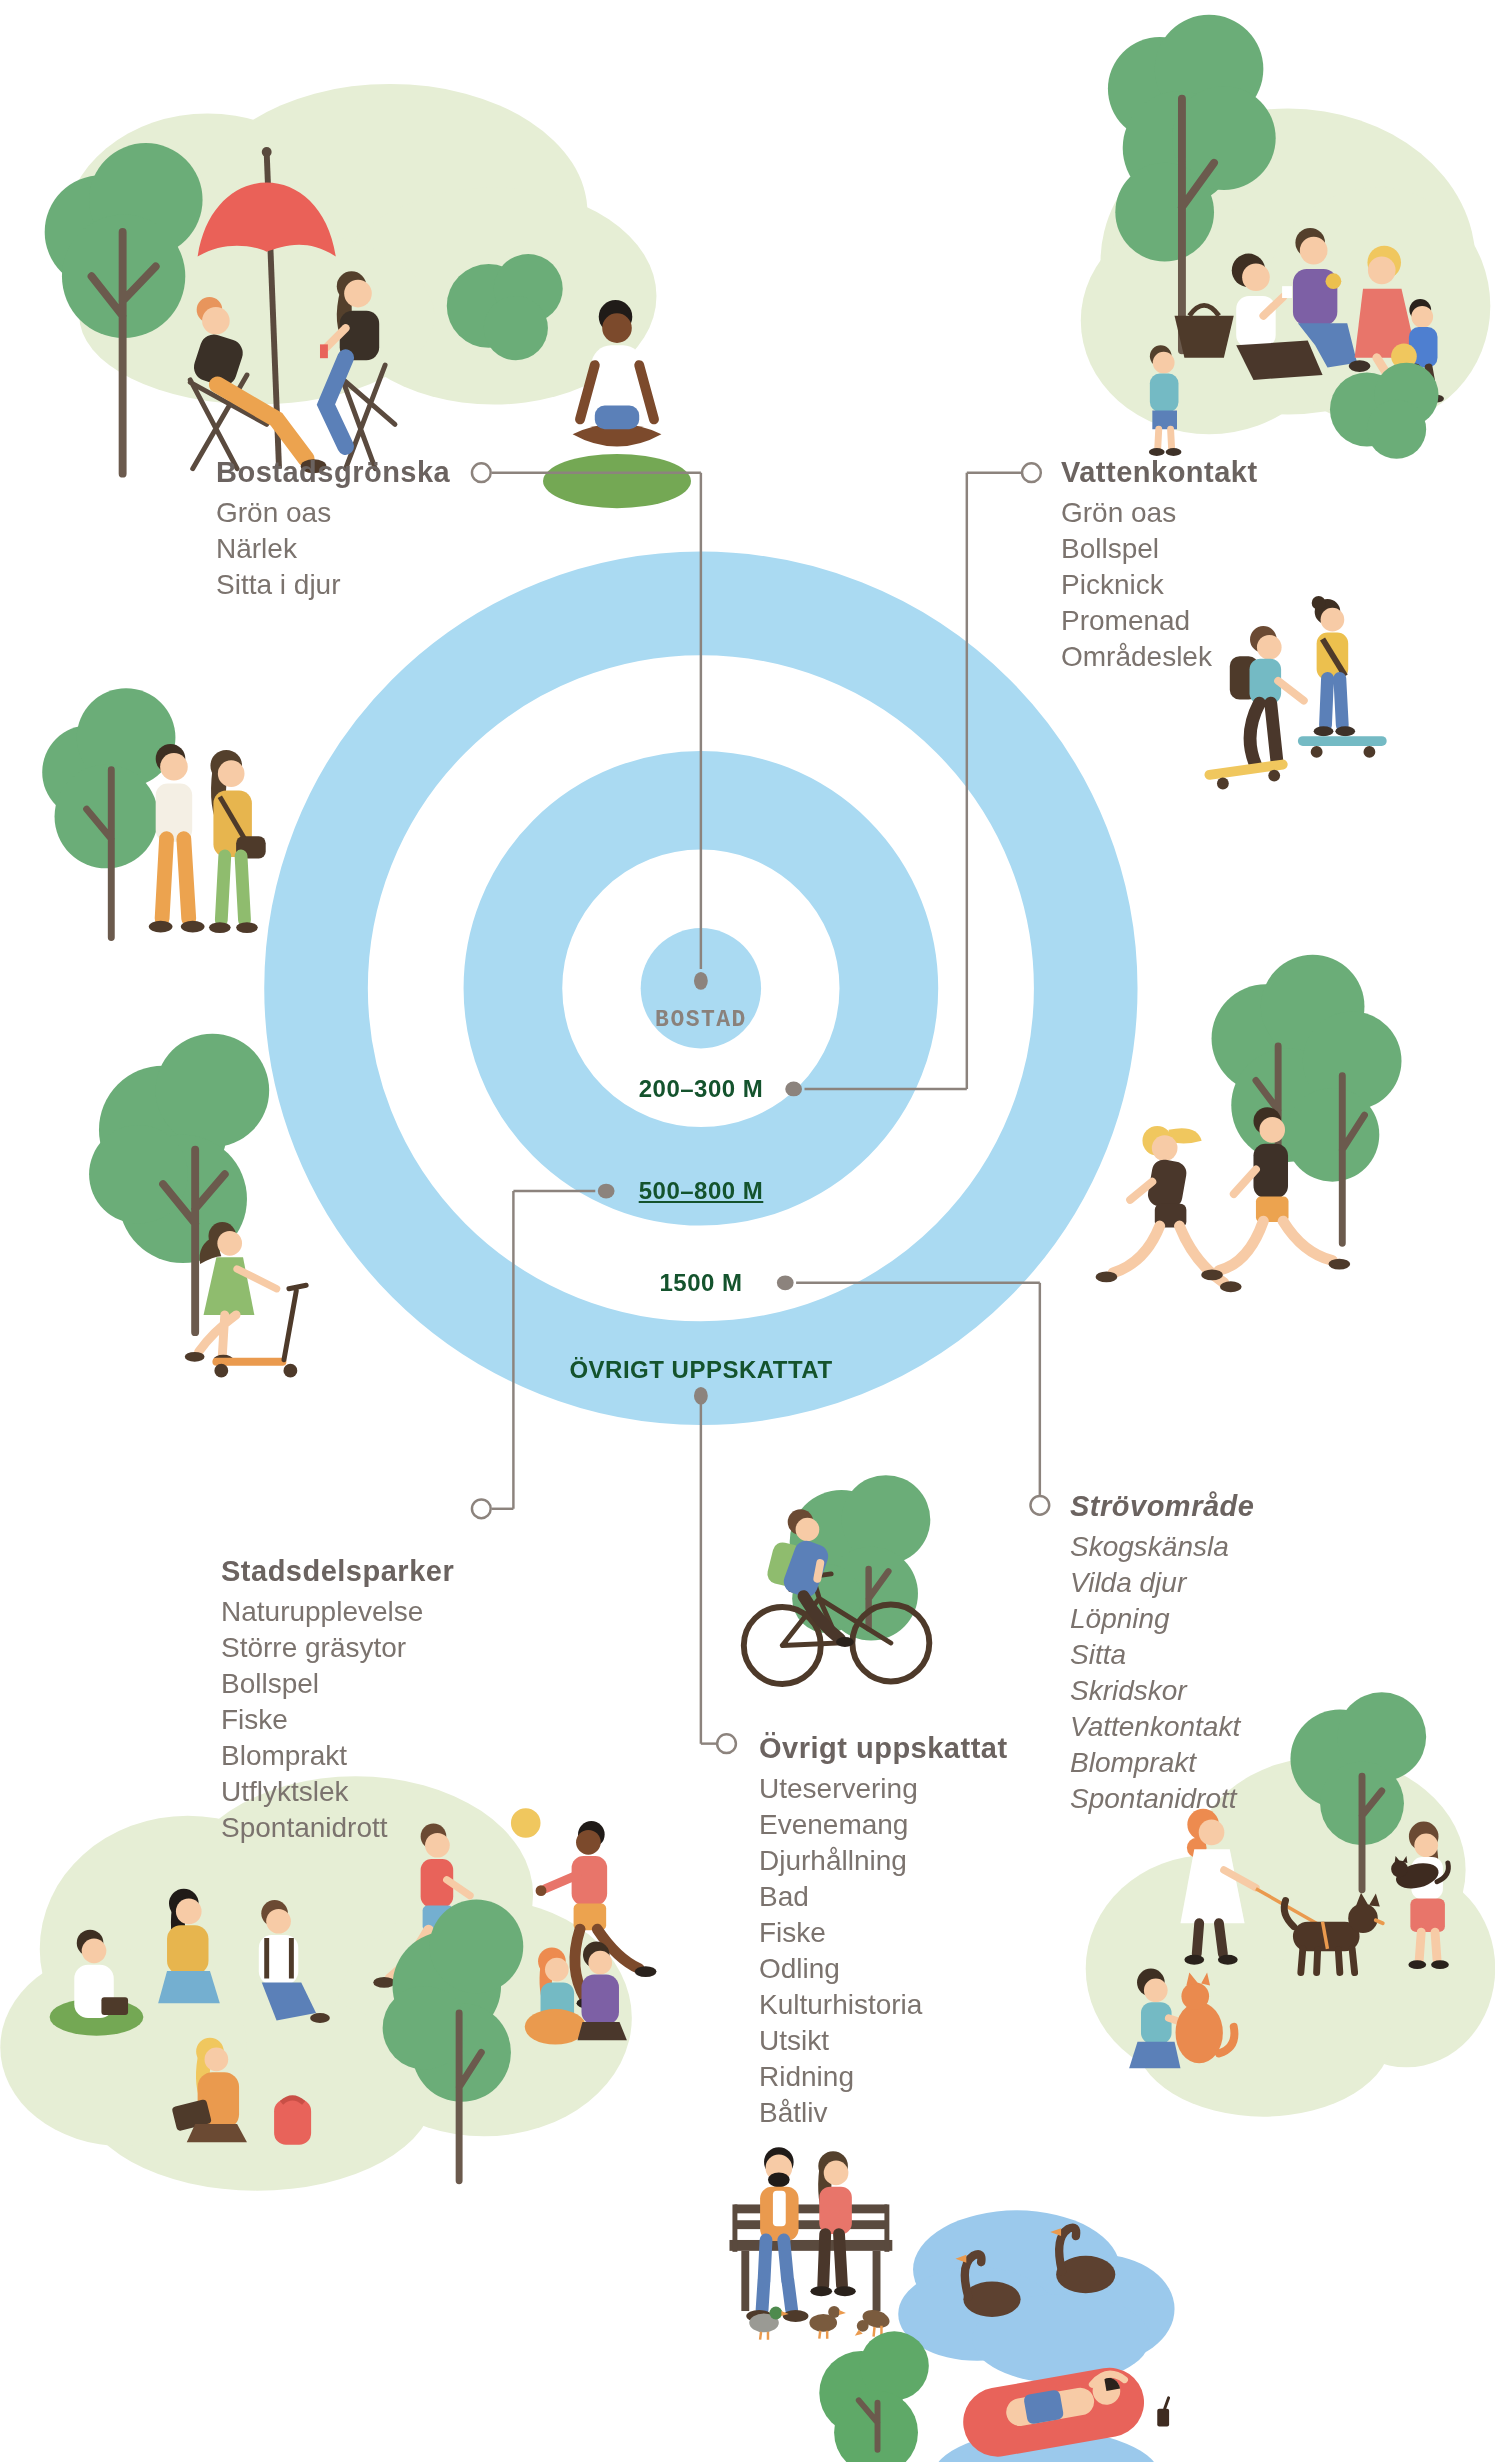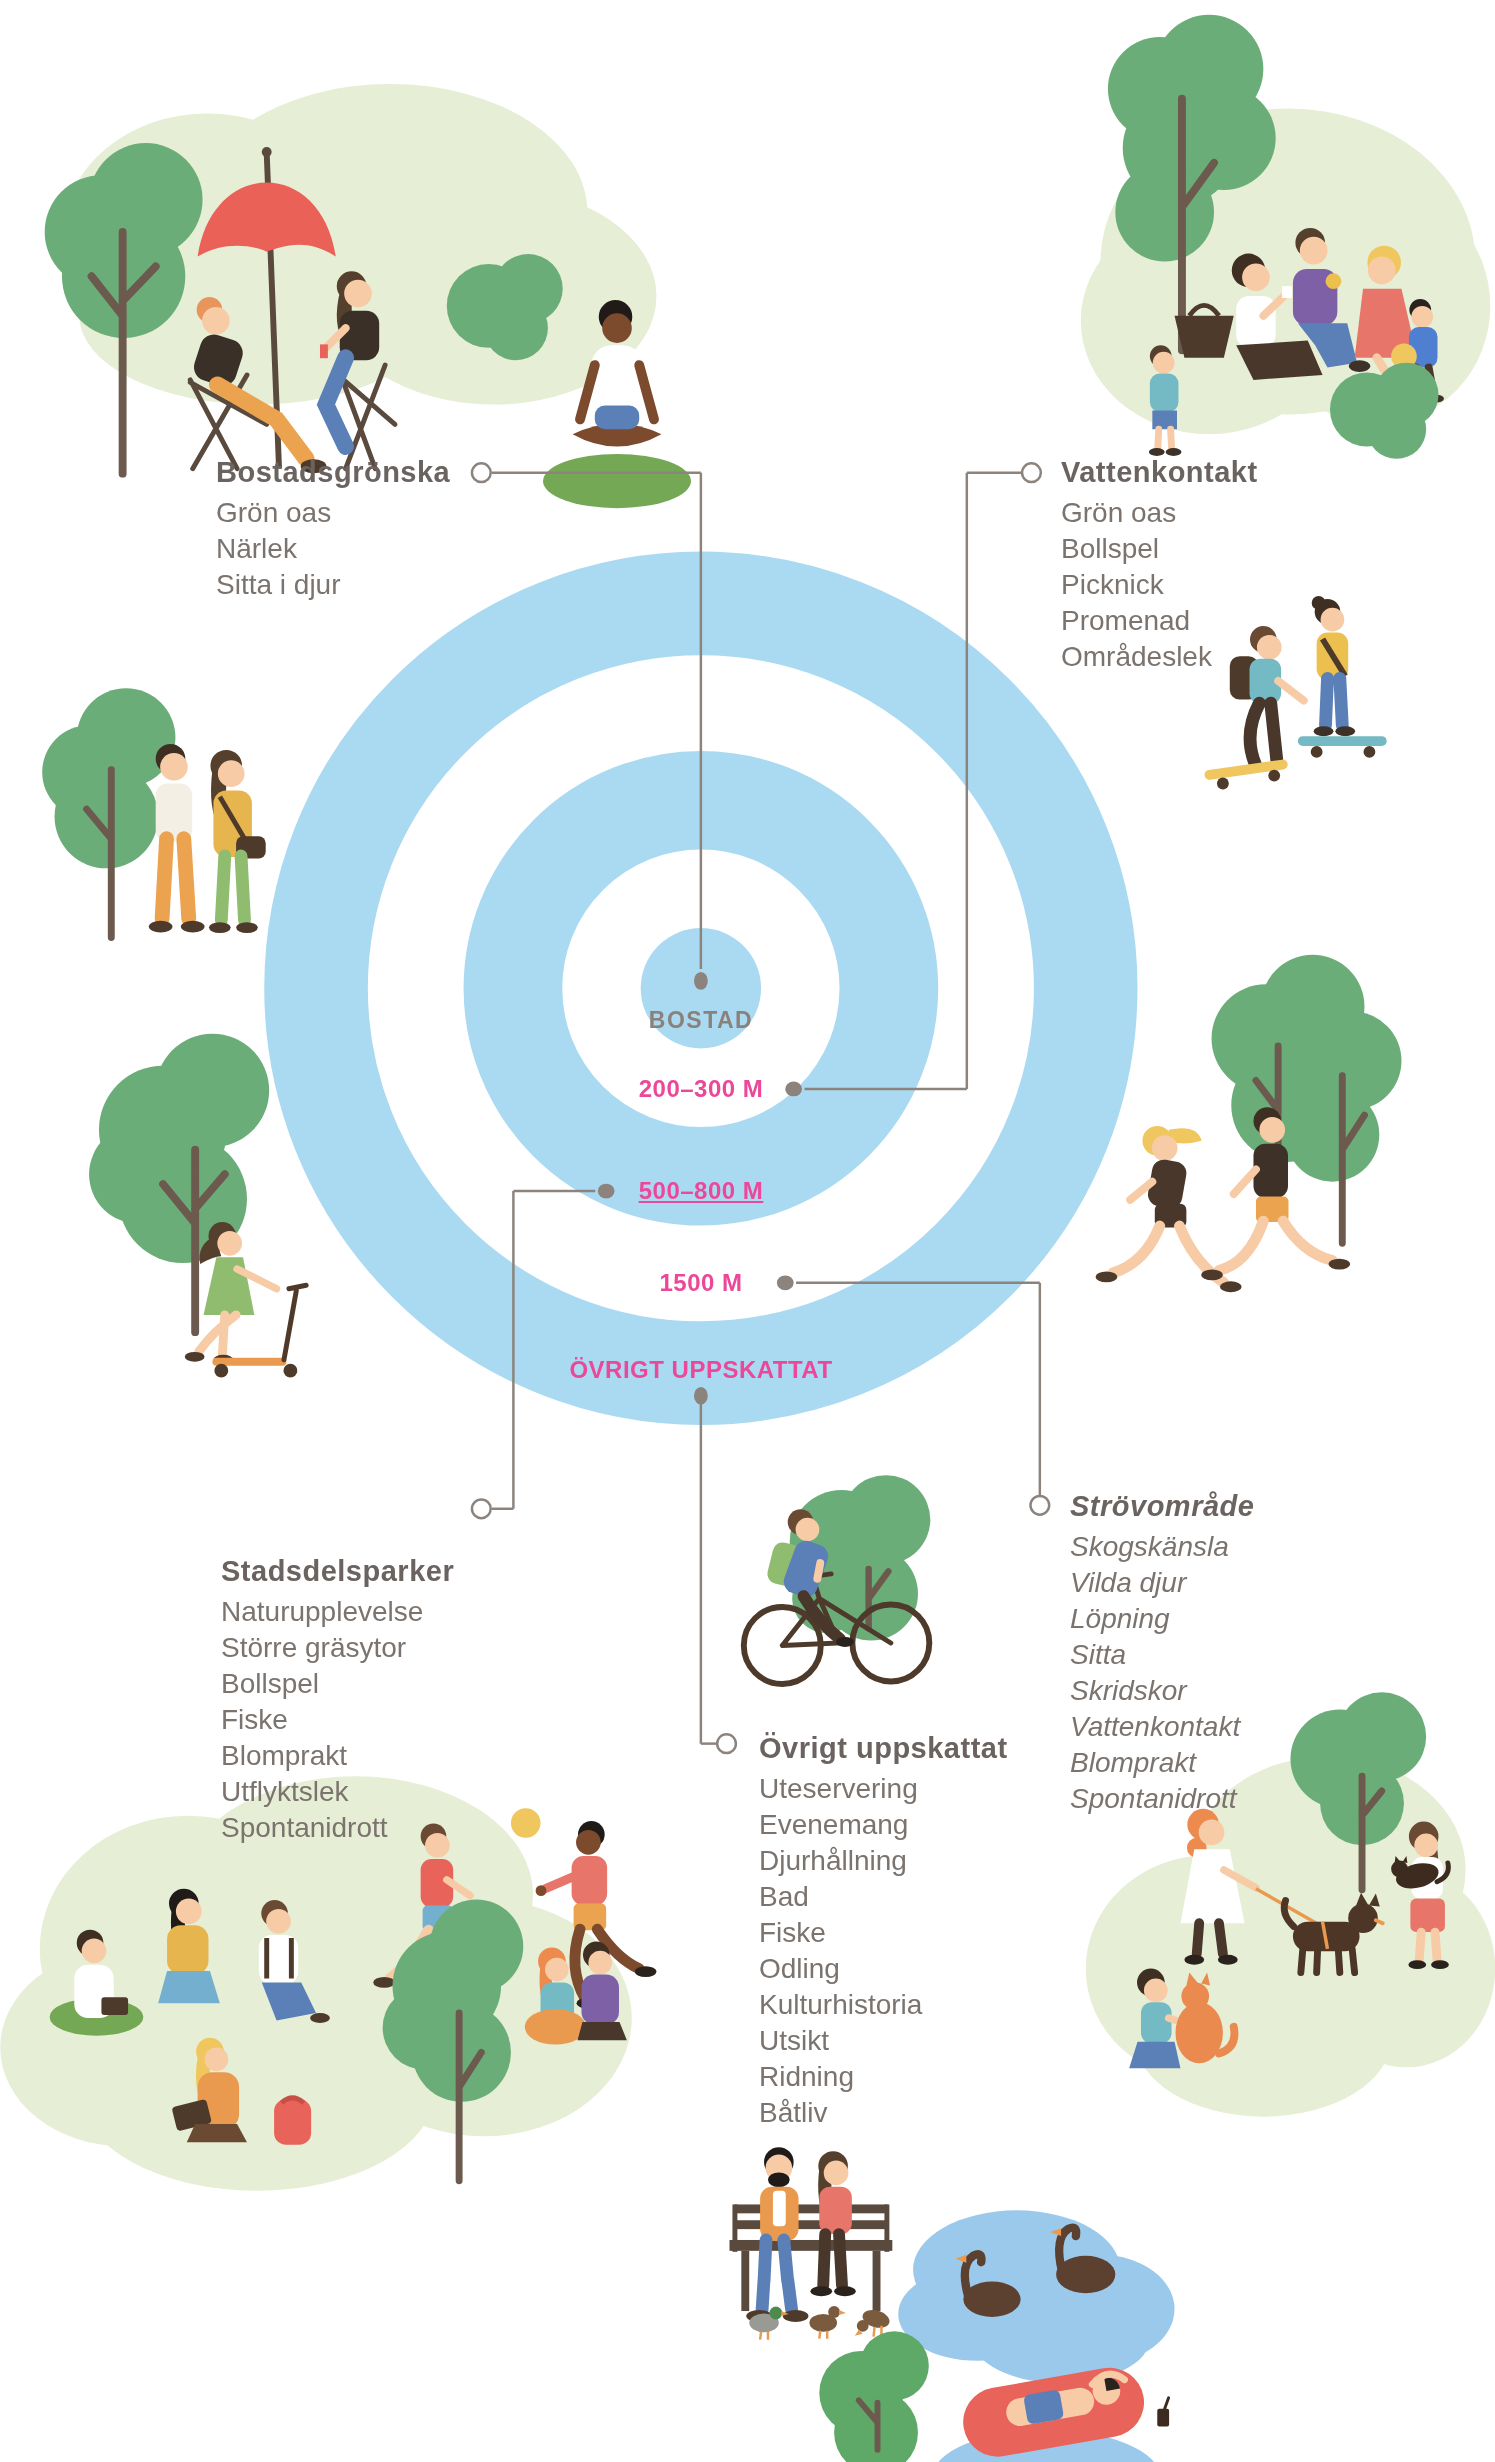--- a/index.html
+++ b/index.html
@@ -6,25 +6,25 @@
   body{
     width:1496px;height:2462px;position:relative;background:#ffffff;
     font-family:"Liberation Sans", sans-serif;overflow:hidden;
   }
   svg.art{position:absolute;left:0;top:0;}
   .cat{position:absolute;}
   .cat-title{font-weight:bold;font-size:29px;line-height:38px;color:#6B6360;letter-spacing:0.5px;white-space:nowrap;margin-bottom:4px;}
   .cat-item{font-size:28px;line-height:36px;color:#7B736E;white-space:nowrap;}
   .dist{
     position:absolute;transform:translate(-50%,-50%);
-    font-weight:bold;font-size:24px;color:#ec4899;letter-spacing:0.5px;white-space:nowrap;
+    font-weight:bold;font-size:24px;color:#14532d;letter-spacing:0.5px;white-space:nowrap;
   }
   .center-label{
     position:absolute;transform:translate(-50%,-50%);
-    font-weight:bold;font-size:23px;color:#8A817B;letter-spacing:1.5px;white-space:nowrap;
+    font-weight:bold;font-size:23px;color:#8A817B;letter-spacing:1.5px;white-space:nowrap;font-family:Liberation Mono, monospace;
   }
 </style>
 </head>
 <body>
 
 <svg class="art" width="1496" height="2462" viewBox="0 0 3031 4990">
 
   <g>
     <circle cx="1420" cy="2003" r="780" fill="none" stroke="#AADAF2" stroke-width="210"></circle>
     <circle cx="1420" cy="2003" r="381" fill="none" stroke="#AADAF2" stroke-width="200"></circle>

